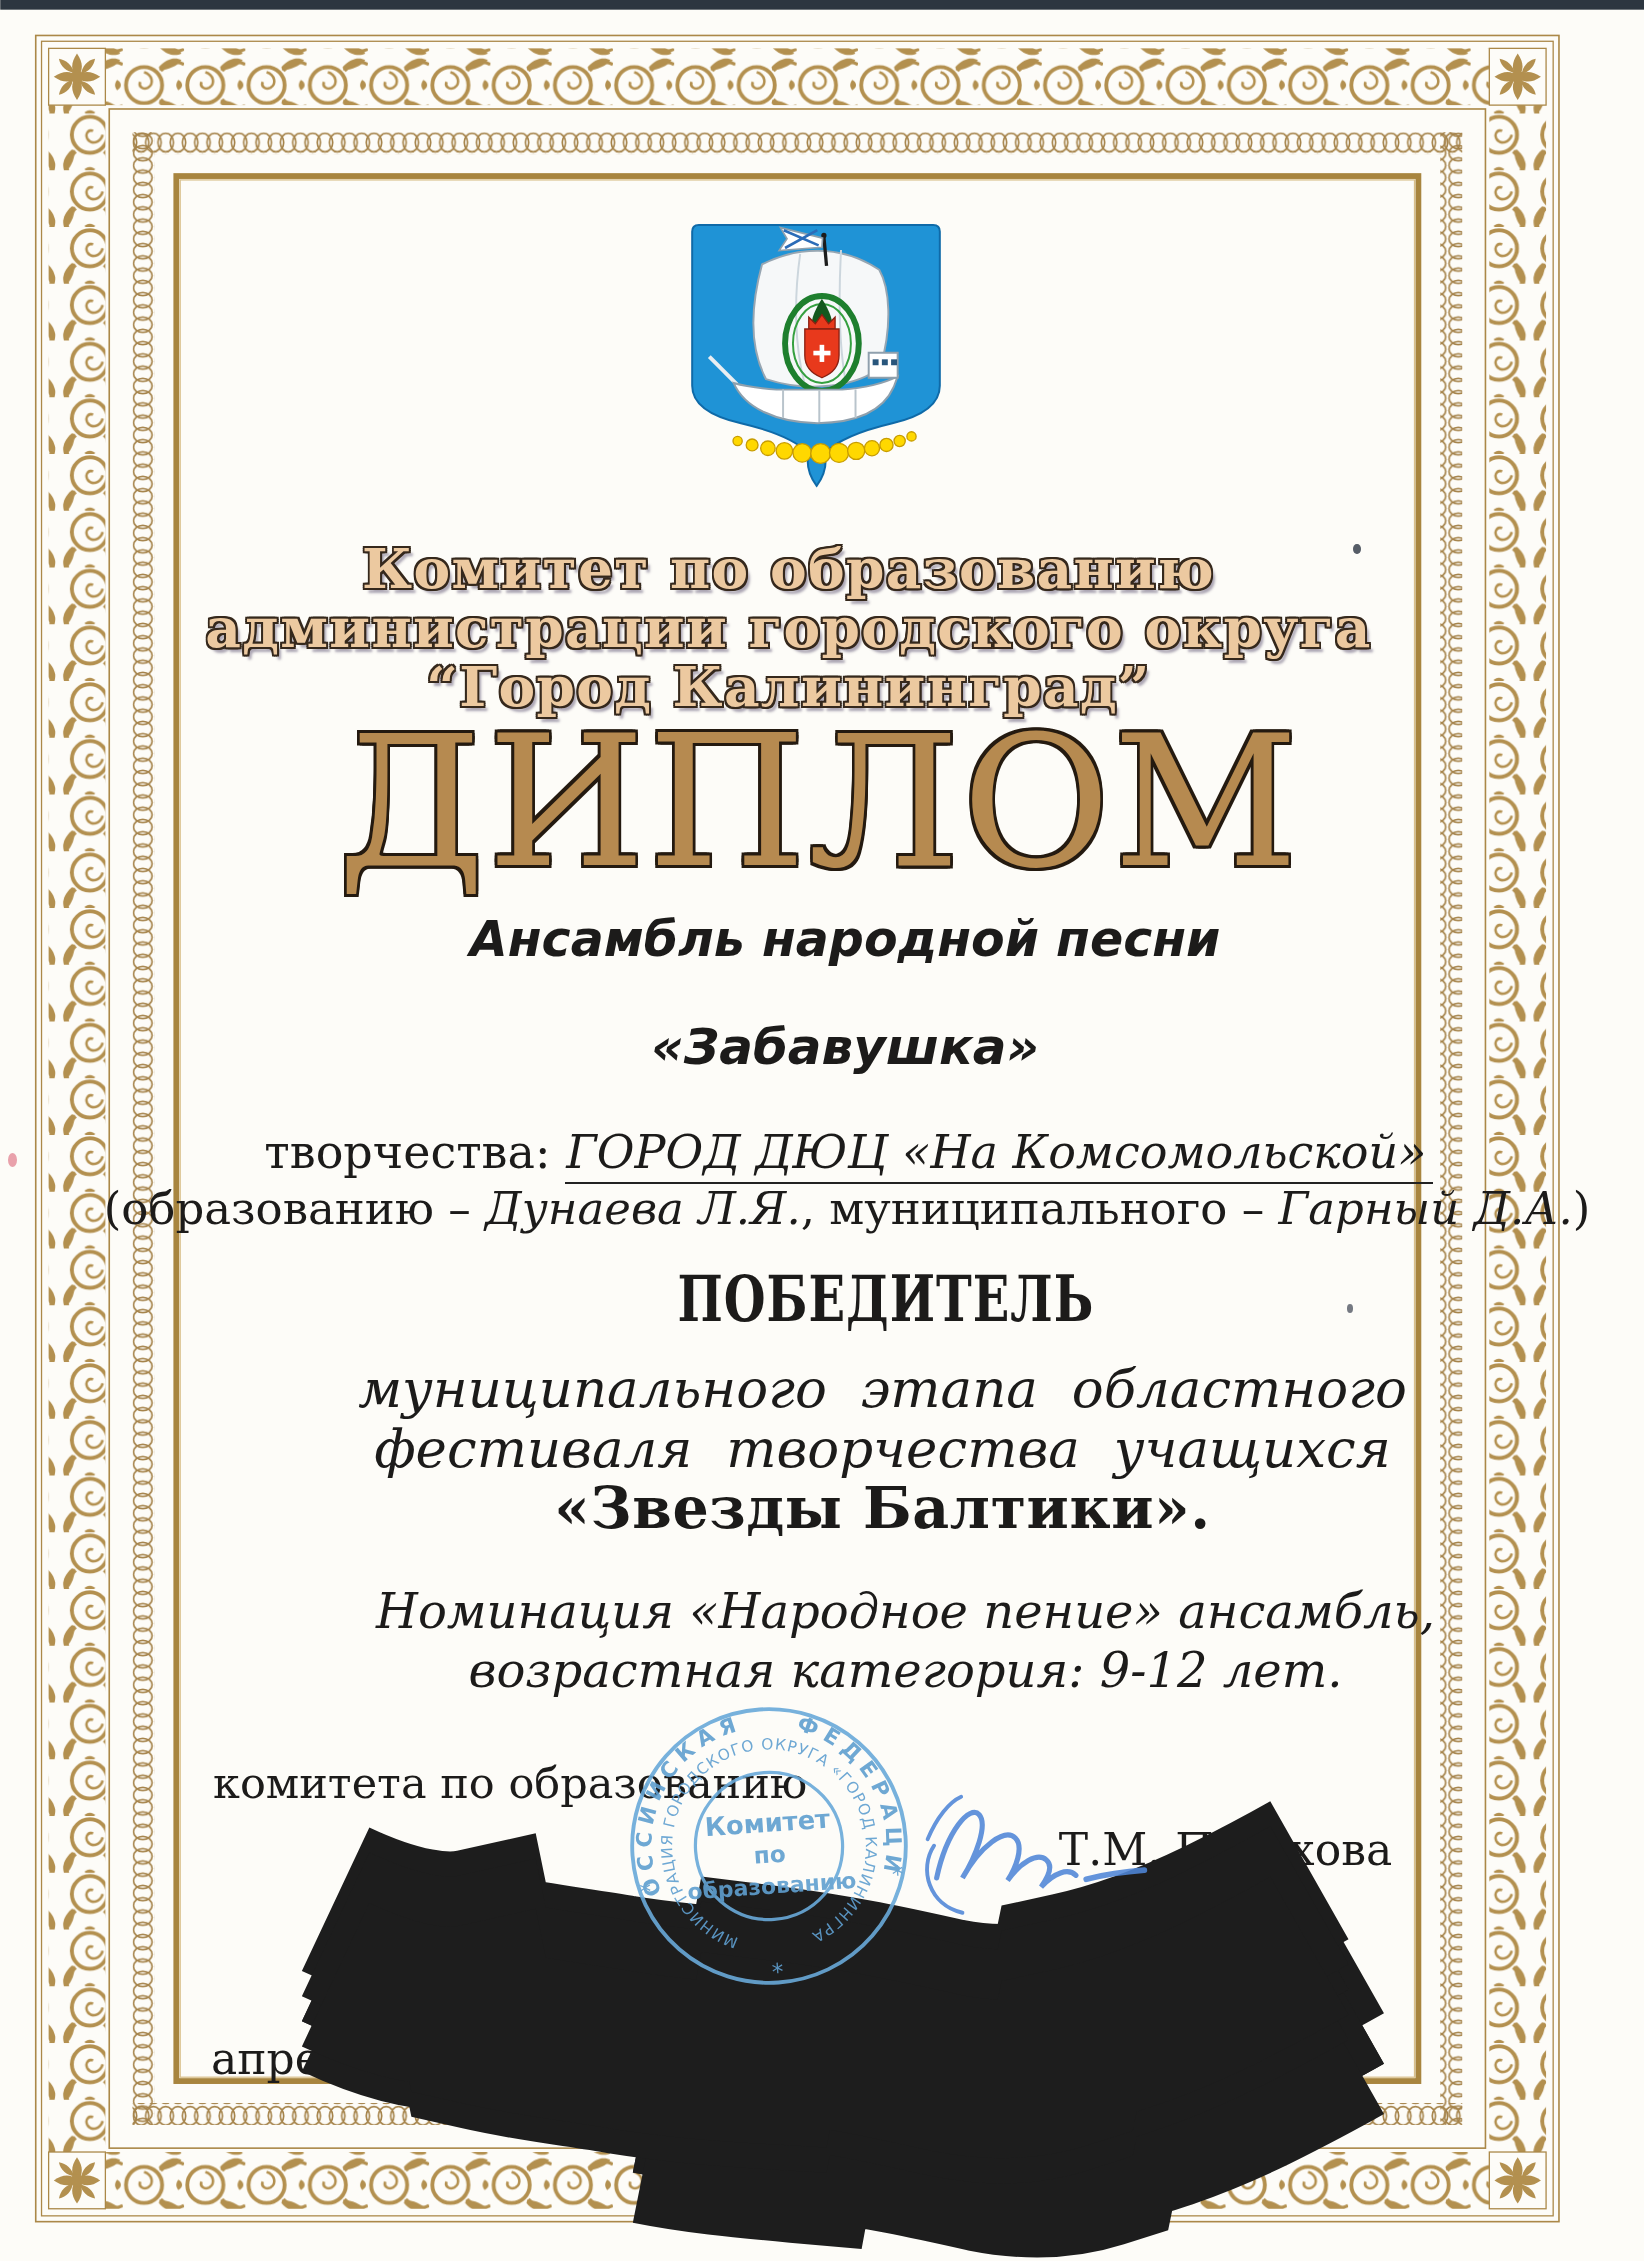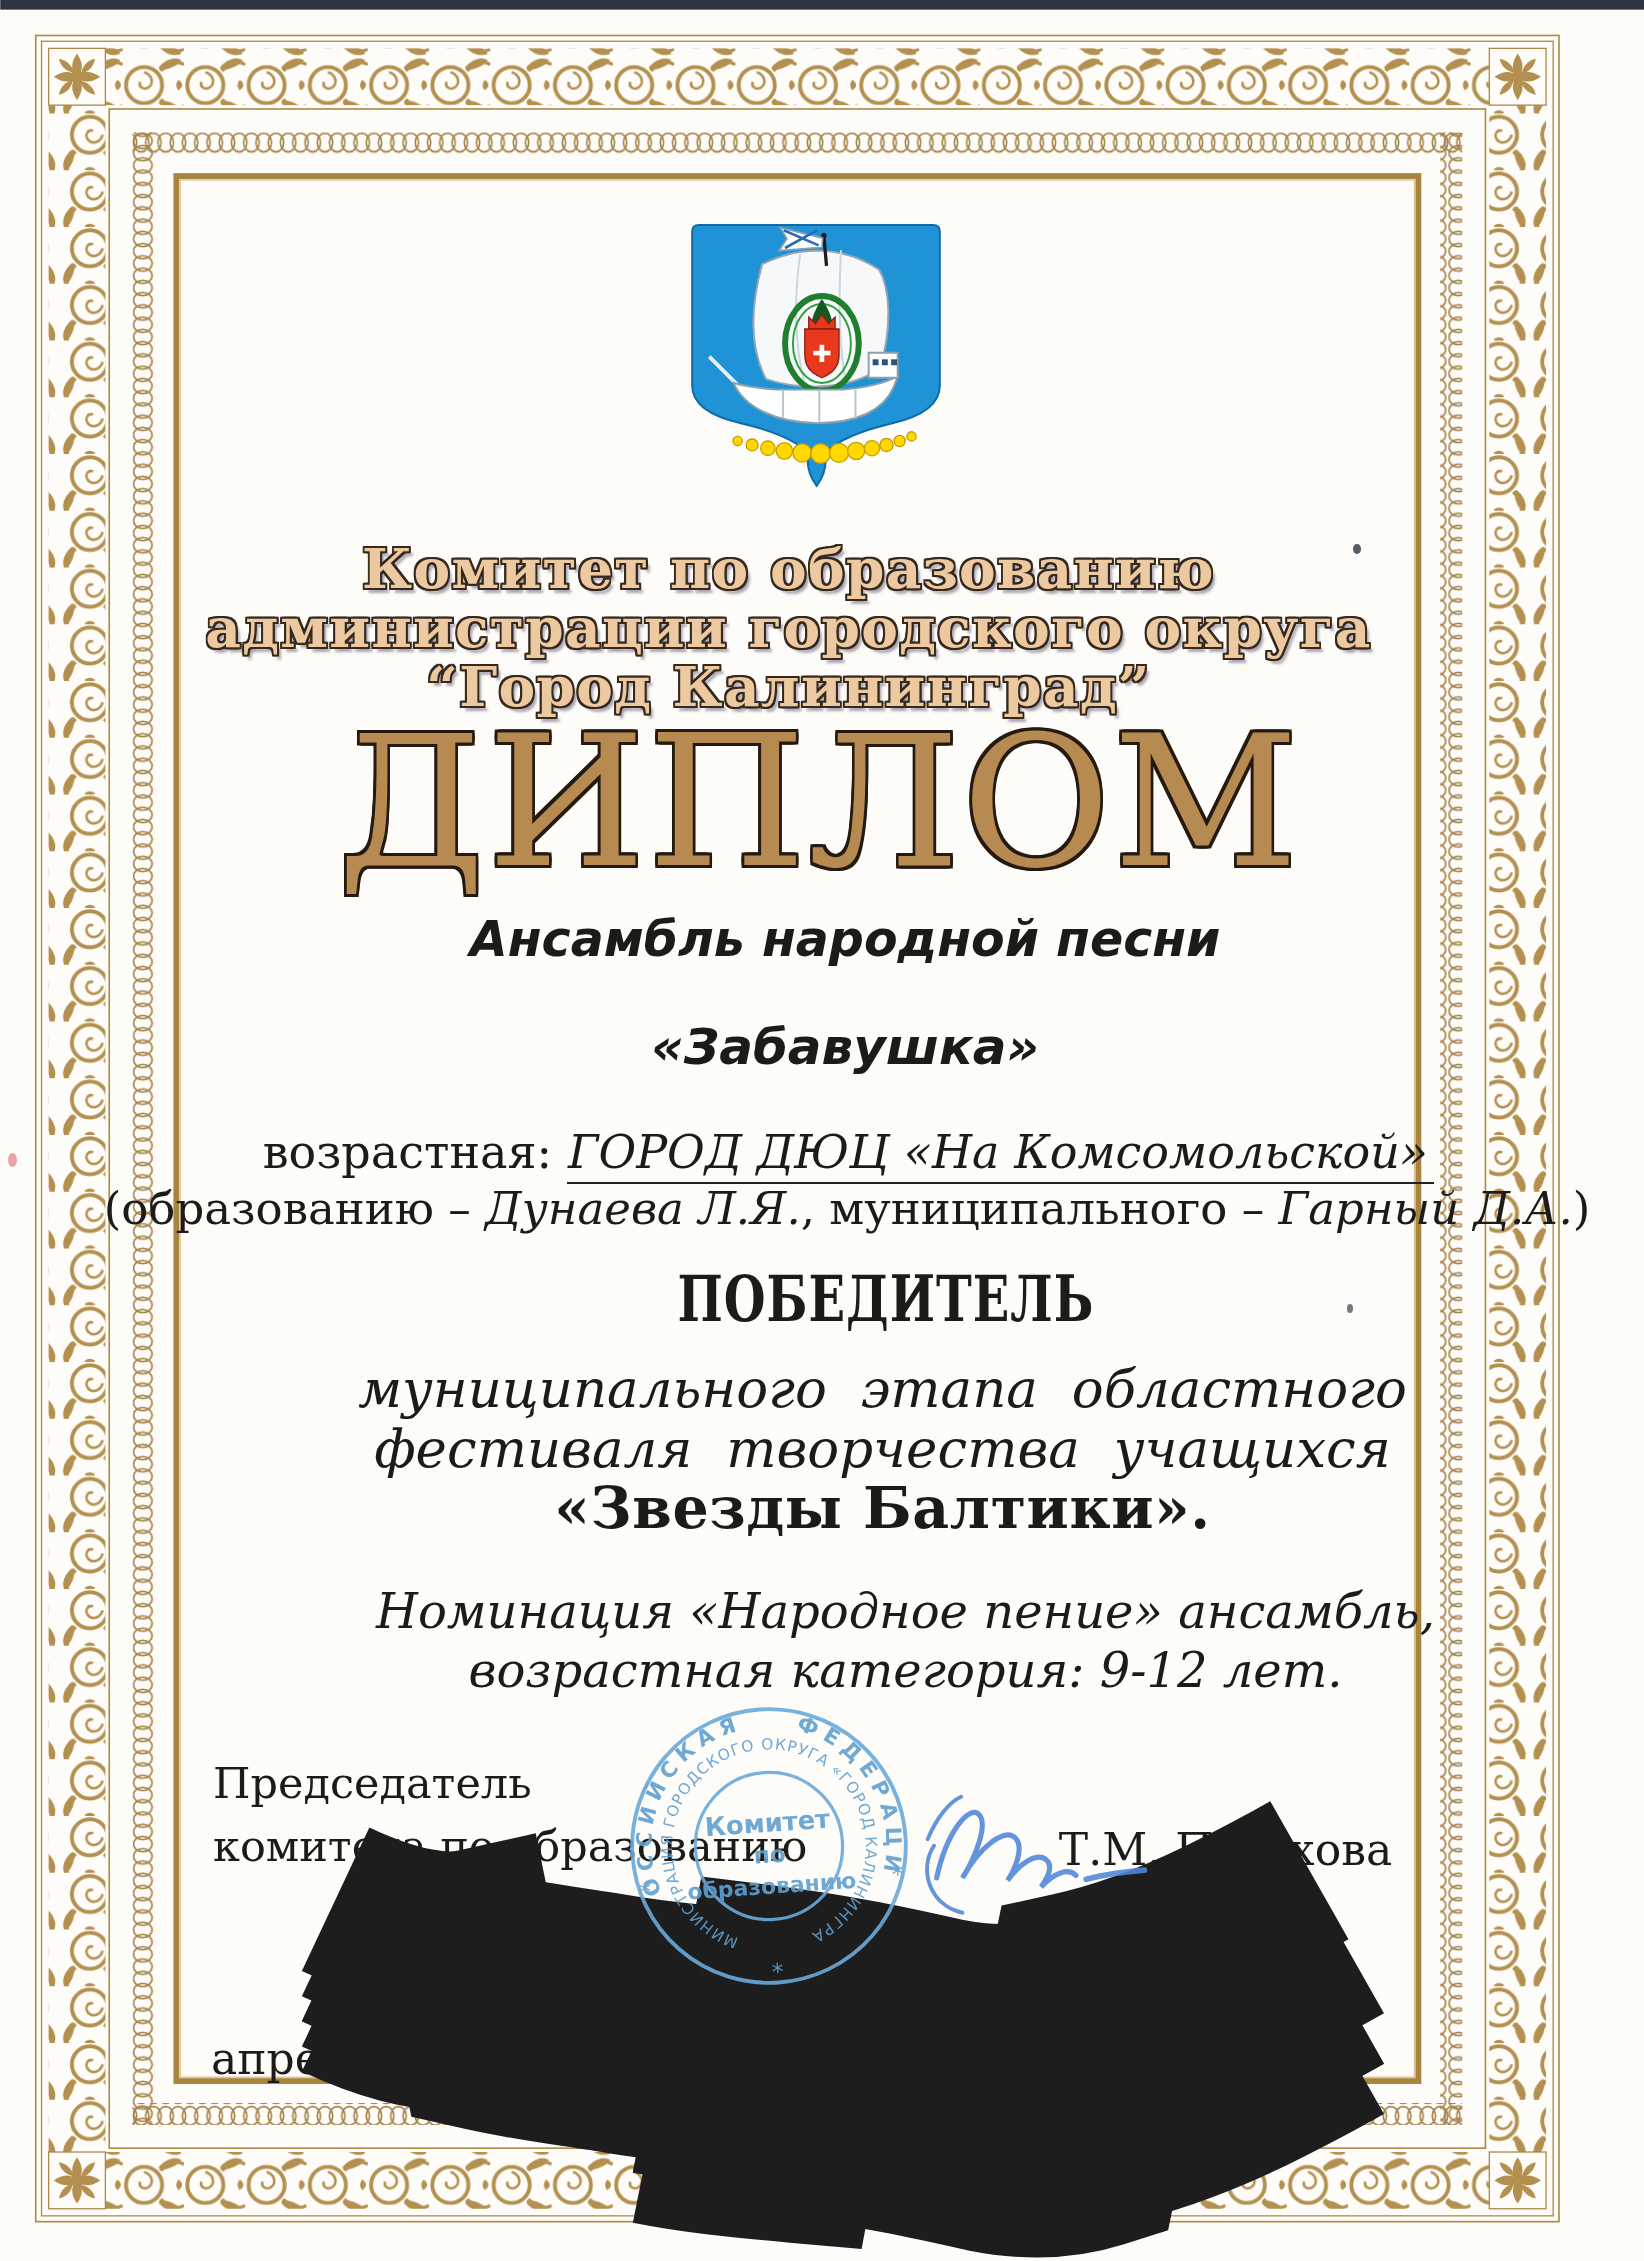--- a/index.html
+++ b/index.html
@@ -185,40 +185,39 @@
     <div class="hdr-line">администрации городского округа</div>
     <div class="hdr-line">“Город Калининград”</div>
   </div>
 
   <div class="abs cline" id="title">ДИПЛОМ</div>
 
   <div class="abs cline" id="recipient-type">Ансамбль народной песни</div>
   <div class="abs cline" id="recipient-name">«Забавушка»</div>
 
   <div class="abs cline" id="institution">
-    <span>возрастная:</span>
+    <span>творчества:</span>
     <span> </span>
     <span class="val">ГОРОД ДЮЦ «На Комсомольской»</span>
   </div>
 
   <div class="abs cline" id="leaders">
     <span>(образованию – </span><span class="nm">Дунаева Л.Я.</span><span>, муниципального – </span><span class="nm">Гарный Д.А.</span><span>)</span>
   </div>
 
   <div class="abs cline" id="status"><span>ПОБЕДИТЕЛЬ</span></div>
 
   <div class="abs cline event-line" id="event1">муниципального этапа областного</div>
   <div class="abs cline event-line" id="event2">фестиваля творчества учащихся</div>
   <div class="abs cline" id="event-name">«Звезды Балтики».</div>
 
   <div class="abs cline" id="nom1">Номинация «Народное пение» ансамбль,</div>
   <div class="abs cline" id="nom2">возрастная категория: 9-12 лет.</div>
 
   <div class="abs" id="role">
-    <div>Председатель</div>
     <div>комитета по образованию</div>
   </div>
   <div class="abs" id="signatory-name">Т.М. Петухова</div>
   <div class="abs" id="date">апрель 2019 года</div>
 
   <div class="abs speck" style="left:1353px;top:544px;width:7.7px;height:10.3px;background:#2c3442;opacity:.8;"></div>
   <div class="abs speck" style="left:1347px;top:1304px;width:6.4px;height:9px;background:#3a4250;opacity:.7;"></div>
   <div class="abs speck" style="left:7.7px;top:1153px;width:9px;height:14px;background:#e07a8a;opacity:.7;"></div>
 
   <svg class="abs" style="left:0;top:0;" width="1645" height="2261" viewBox="0 0 2550 3506">

